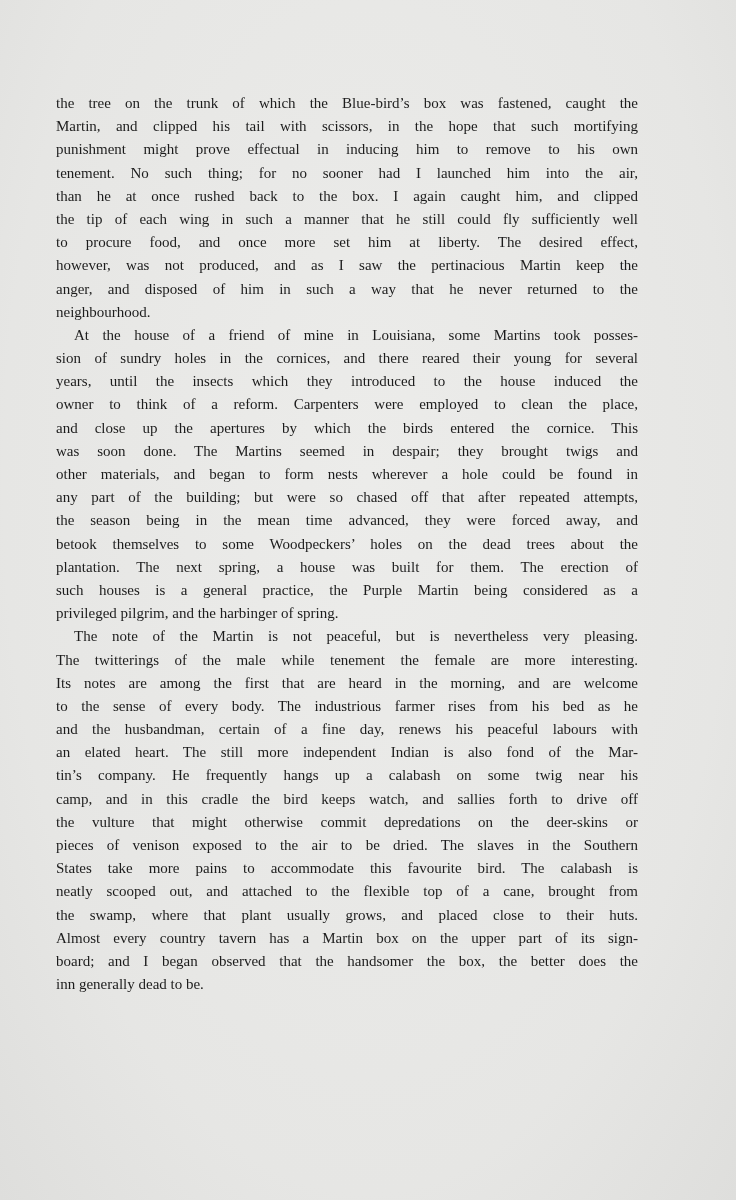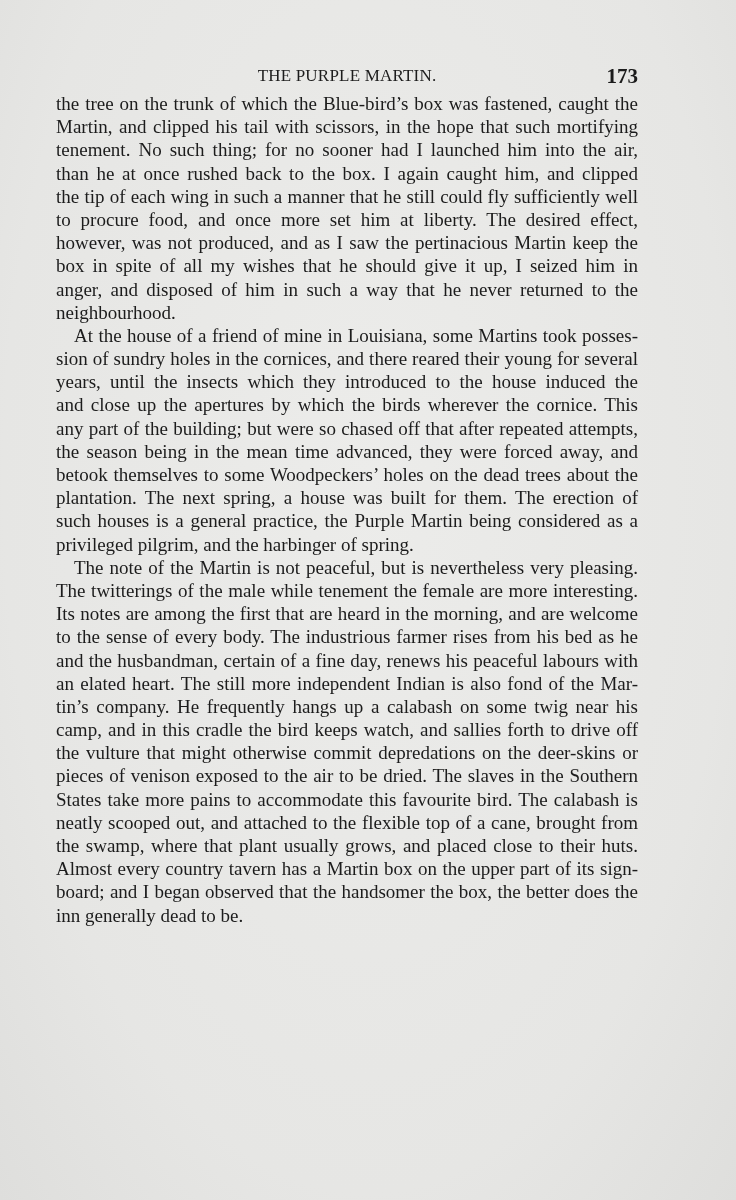--- a/index.html
+++ b/index.html
@@ -17,55 +17,54 @@
   }
   .head-title {
     position: absolute; left: 0; right: 0; text-align: center;
     font-size: 17px; letter-spacing: 0.2px; top: 2px;
   }
   .page-number {
     position: absolute; right: 0; top: 0; font-size: 21px; font-weight: bold;
   }
   .body-text {
     position: absolute; top: 92px; left: 56px; width: 582px;
-    font-size: 19px; line-height: 23.2px;
+    font-size: 15px; line-height: 23.2px;
   }
   .line {
     display: block; white-space: nowrap; text-align: justify; text-align-last: justify;
     height: 23.2px; overflow: visible;
   }
   .line.indent { padding-left: 18px; }
   .line.last { text-align-last: left; }
 </style>
 </head>
 <body>
 
 <div class="page">
-  <div class="running-head">
-    <span class="head-title">THE PURPLE MARTIN.</span>
-    <span class="page-number">173</span>
-  </div>
   <div class="body-text" id="body-text">
       <div>
         <span class="line">the tree on the trunk of which the Blue-bird’s box was fastened, caught the</span>
         <span class="line">Martin, and clipped his tail with scissors, in the hope that such mortifying</span>
+        <span class="line">punishment might prove effectual in inducing him to remove to his own</span>
         <span class="line">tenement.  No such thing; for no sooner had I launched him into the air,</span>
         <span class="line">than he at once rushed back to the box.  I again caught him, and clipped</span>
         <span class="line">the tip of each wing in such a manner that he still could fly sufficiently well</span>
         <span class="line">to procure food, and once more set him at liberty.  The desired effect,</span>
         <span class="line">however, was not produced, and as I saw the pertinacious Martin keep the</span>
-        <span class="line">box in spite of all my wishes that he should give it up, I seized him in</span>
         <span class="line">anger, and disposed of him in such a way that he never returned to the</span>
         <span class="line last">neighbourhood.</span>
       </div>
       <div>
         <span class="line indent">At the house of a friend of mine in Louisiana, some Martins took posses-</span>
         <span class="line">sion of sundry holes in the cornices, and there reared their young for several</span>
         <span class="line">years, until the insects which they introduced to the house induced the</span>
-        <span class="line">and close up the apertures by which the birds wherever the cornice.  This</span>
+        <span class="line">owner to think of a reform.  Carpenters were employed to clean the place,</span>
+        <span class="line">and close up the apertures by which the birds entered the cornice.  This</span>
+        <span class="line">was soon done.  The Martins seemed in despair; they brought twigs and</span>
+        <span class="line">other materials, and began to form nests wherever a hole could be found in</span>
         <span class="line">any part of the building; but were so chased off that after repeated attempts,</span>
         <span class="line">the season being in the mean time advanced, they were forced away, and</span>
         <span class="line">betook themselves to some Woodpeckers’ holes on the dead trees about the</span>
         <span class="line">plantation.  The next spring, a house was built for them.  The erection of</span>
         <span class="line">such houses is a general practice, the Purple Martin being considered as a</span>
         <span class="line last">privileged pilgrim, and the harbinger of spring.</span>
       </div>
       <div>
         <span class="line indent">The note of the Martin is not peaceful, but is nevertheless very pleasing.</span>
         <span class="line">The twitterings of the male while tenement the female are more interesting.</span>

